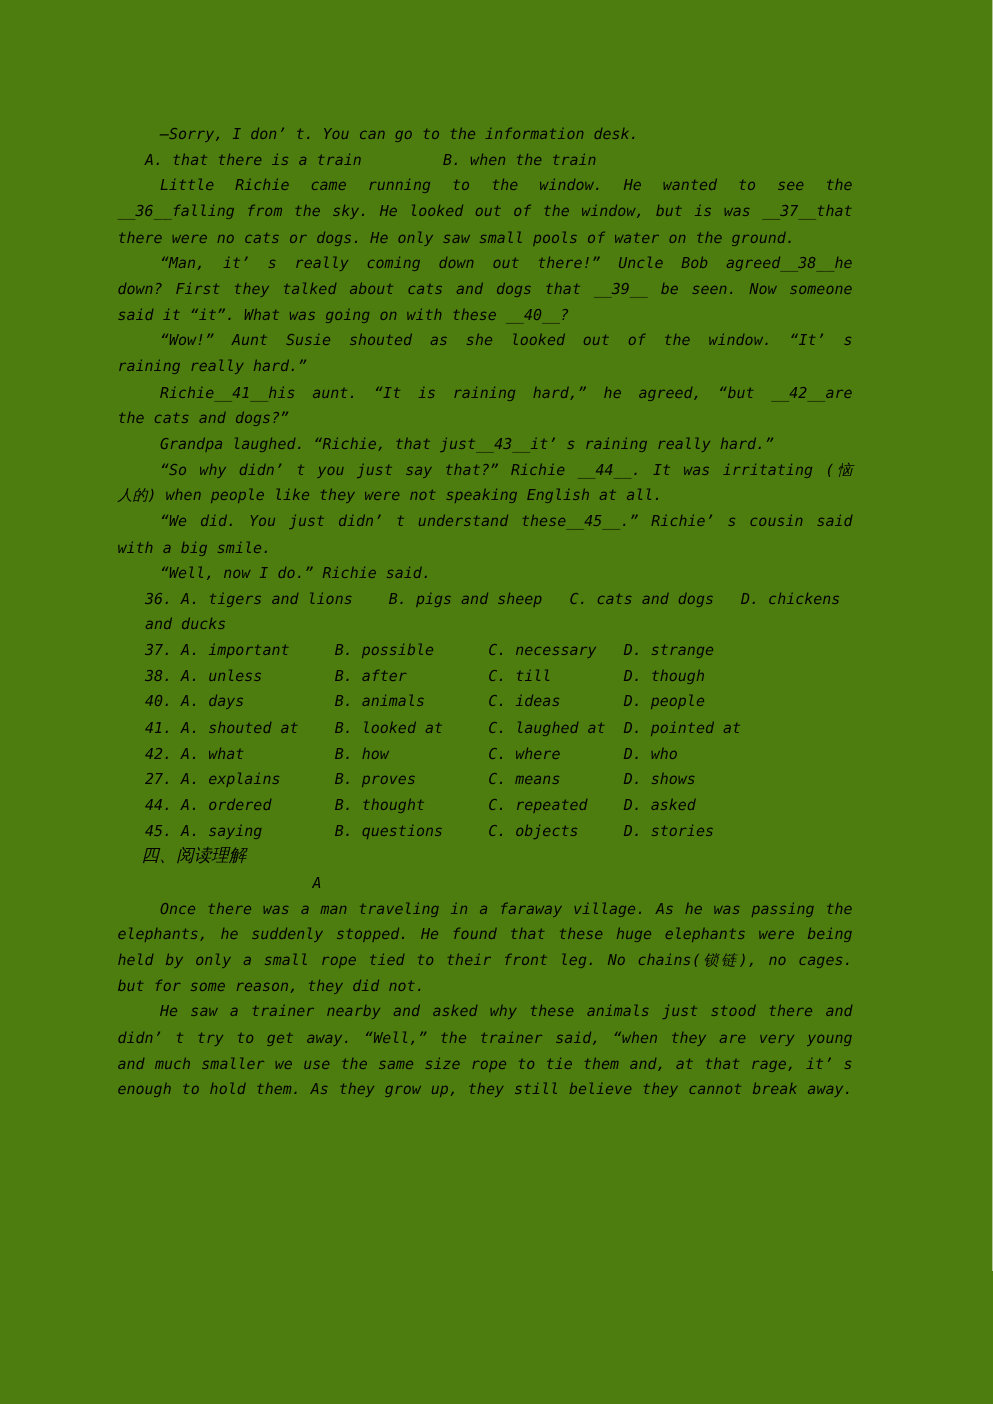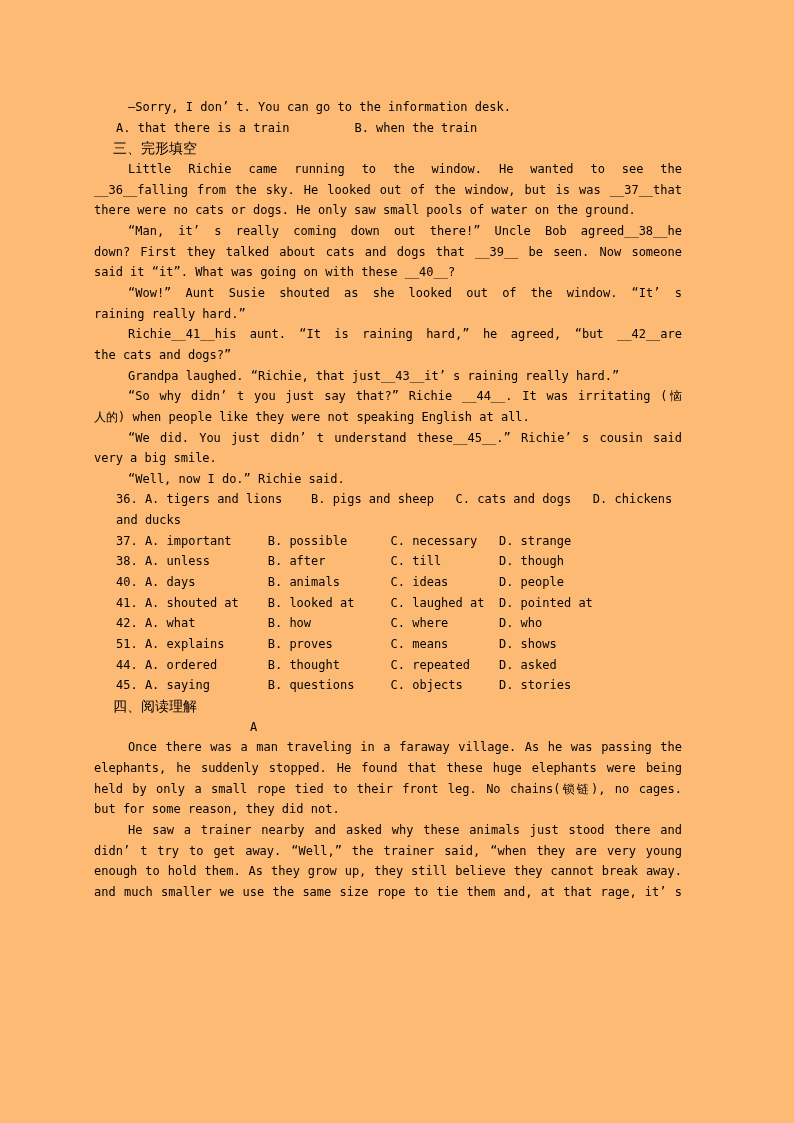--- a/index.html
+++ b/index.html
@@ -9,21 +9,22 @@
   }
   body {
     width: 794px;
     height: 1123px;
     position: relative;
     overflow: hidden;
   }
   .doc-page {
     position: absolute;
     inset: 0;
-    background: #fdba74;
+    background: #4d7c0f;
+    font-style: italic;
   }
   .textblock {
     position: absolute;
     left: 94px;
     top: 97px;
     width: 588px;
     font-family: "DejaVu Sans Mono", "Liberation Mono", monospace;
     font-size: 12px;
     line-height: 20.65px;
     color: #000000;
@@ -38,51 +39,50 @@
   .ctr { padding-left: 156px; }
   .jfy { text-align: justify; text-align-last: justify; }
 </style>
 </head>
 <body>
 
 <div class="doc-page">
   <div class="textblock" id="lines-root">
       <div class="ln ind">—Sorry, I don’ t. You can go to the information desk.</div>
       <div class="ln opt">A. that there is a train         B. when the train</div>
-      <div class="ln hd">三、完形填空</div>
       <div class="ln ind jfy">Little Richie came running to the window. He wanted to see the</div>
       <div class="ln jfy">__36__falling from the sky. He looked out of the window, but is was __37__that</div>
       <div class="ln">there were no cats or dogs. He only saw small pools of water on the ground.</div>
       <div class="ln ind jfy">“Man, it’ s really coming down out there!” Uncle Bob agreed__38__he</div>
       <div class="ln jfy">down? First they talked about cats and dogs that __39__ be seen. Now someone</div>
       <div class="ln">said it “it”. What was going on with these __40__?</div>
       <div class="ln ind jfy">“Wow!” Aunt Susie shouted as she looked out of the window. “It’ s</div>
       <div class="ln">raining really hard.”</div>
       <div class="ln ind jfy">Richie__41__his aunt. “It is raining hard,” he agreed, “but __42__are</div>
       <div class="ln">the cats and dogs?”</div>
       <div class="ln ind">Grandpa laughed. “Richie, that just__43__it’ s raining really hard.”</div>
       <div class="ln ind jfy">“So why didn’ t you just say that?” Richie __44__. It was irritating (恼</div>
       <div class="ln">人的) when people like they were not speaking English at all.</div>
       <div class="ln ind jfy">“We did. You just didn’ t understand these__45__.” Richie’ s cousin said</div>
-      <div class="ln">very a big smile.</div>
+      <div class="ln">with a big smile.</div>
       <div class="ln ind">“Well, now I do.” Richie said.</div>
       <div class="ln opt">36. A. tigers and lions    B. pigs and sheep   C. cats and dogs   D. chickens</div>
       <div class="ln opt">and ducks</div>
       <div class="ln opt">37. A. important     B. possible      C. necessary   D. strange</div>
       <div class="ln opt">38. A. unless        B. after         C. till        D. though</div>
       <div class="ln opt">40. A. days          B. animals       C. ideas       D. people</div>
       <div class="ln opt">41. A. shouted at    B. looked at     C. laughed at  D. pointed at</div>
       <div class="ln opt">42. A. what          B. how           C. where       D. who</div>
-      <div class="ln opt">51. A. explains      B. proves        C. means       D. shows</div>
+      <div class="ln opt">27. A. explains      B. proves        C. means       D. shows</div>
       <div class="ln opt">44. A. ordered       B. thought       C. repeated    D. asked</div>
       <div class="ln opt">45. A. saying        B. questions     C. objects     D. stories</div>
       <div class="ln hd">四、阅读理解</div>
       <div class="ln ctr">A</div>
       <div class="ln ind jfy">Once there was a man traveling in a faraway village. As he was passing the</div>
       <div class="ln jfy">elephants, he suddenly stopped. He found that these huge elephants were being</div>
       <div class="ln jfy">held by only a small rope tied to their front leg. No chains(锁链), no cages.</div>
       <div class="ln">but for some reason, they did not.</div>
       <div class="ln ind jfy">He saw a trainer nearby and asked why these animals just stood there and</div>
       <div class="ln jfy">didn’ t try to get away. “Well,” the trainer said, “when they are very young</div>
+      <div class="ln jfy">and much smaller we use the same size rope to tie them and, at that rage, it’ s</div>
       <div class="ln jfy">enough to hold them. As they grow up, they still believe they cannot break away.</div>
-      <div class="ln jfy">and much smaller we use the same size rope to tie them and, at that rage, it’ s</div>
     </div>
 </div>
 
 </body></html>

